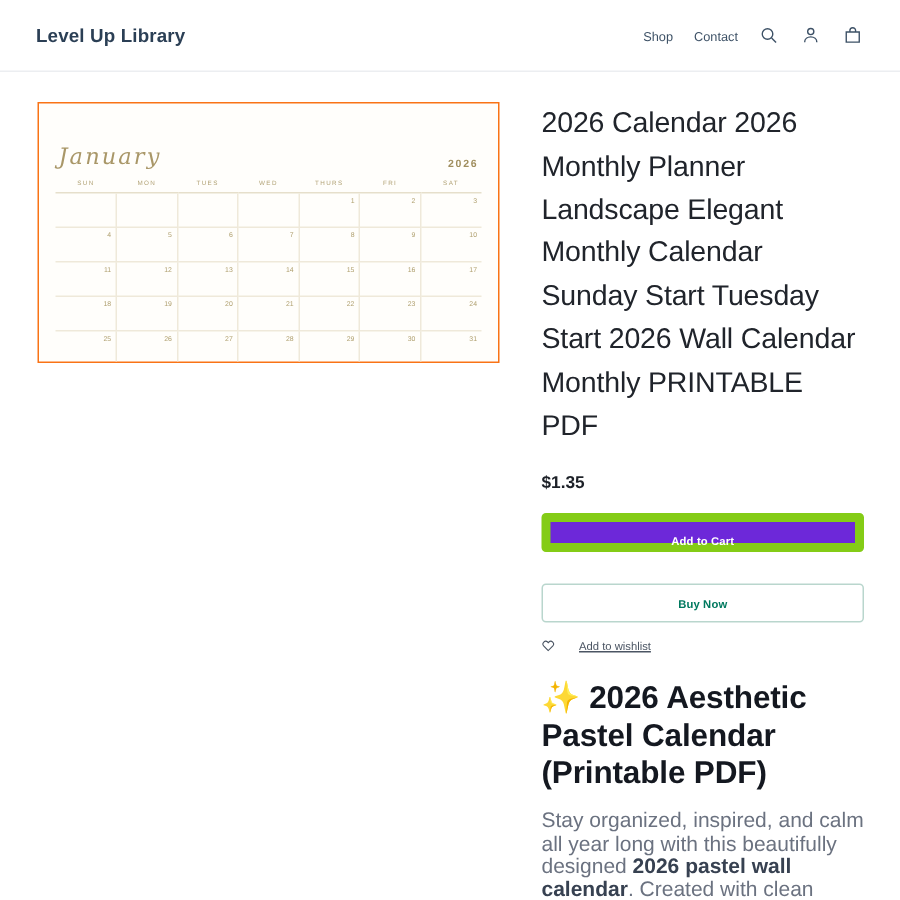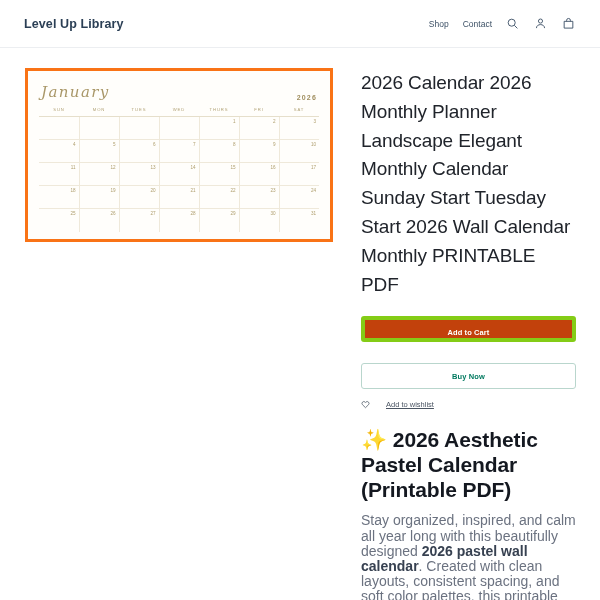--- a/index.html
+++ b/index.html
@@ -63,23 +63,23 @@
 
   
   .gallery {
     width: 308px;
     flex: 0 0 308px;
   }
   .product-image {
     width: 308px;
     height: 174px;
     background: #fffefb;
-    border: 3px solid #f97316;
+    border: 1px solid #f97316;
     position: relative;
-    padding: 8px 11px 6px 11px;
+    padding: 22px 11px 6px 11px;
     overflow: hidden;
   }
   .cal-top {
     display: flex;
     align-items: flex-end;
     justify-content: space-between;
     height: 22px;
     padding: 0 2px;
   }
   .cal-month {
@@ -151,23 +151,23 @@
     height: 26px;
     line-height: 24px;
     text-align: center;
     font-size: 7.5px;
     font-weight: bold;
     border-radius: 3px;
     cursor: pointer;
     letter-spacing: 0.1px;
   }
   .btn-primary {
-    background: #c2410c;
+    background: #6d28d9;
     color: #ffffff;
-    border: 4px solid #84cc16;
+    border: 6px solid #84cc16;
     margin-bottom: 8px;
   }
   .btn-secondary {
     background: #ffffff;
     color: #00795f;
     border: 1px solid #b9d6cd;
     margin-bottom: 11px;
     margin-top: 21px;
   }
   .wishlist {
@@ -296,20 +296,21 @@
             <td>30</td>
             <td>31</td>
           </tr>
         </tbody>
       </table>
     </div>
   </div>
 
   <div class="info">
     <h1 class="product-title">2026 Calendar 2026 Monthly Planner Landscape Elegant Monthly Calendar Sunday Start Tuesday Start 2026 Wall Calendar Monthly PRINTABLE PDF</h1>
+    <div class="price">$1.35</div>
 
     <button class="btn btn-primary">Add to Cart</button>
     <button class="btn btn-secondary">Buy Now</button>
 
     <div class="wishlist">
       <span>
         <svg width="9" height="9" viewBox="0 0 24 24" fill="none" stroke="currentColor" stroke-width="2">
           <path d="M12 20.5 3.8 12.4a5 5 0 0 1 7.1-7l1.1 1.1 1.1-1.1a5 5 0 0 1 7.1 7z"></path>
         </svg>
       </span>

